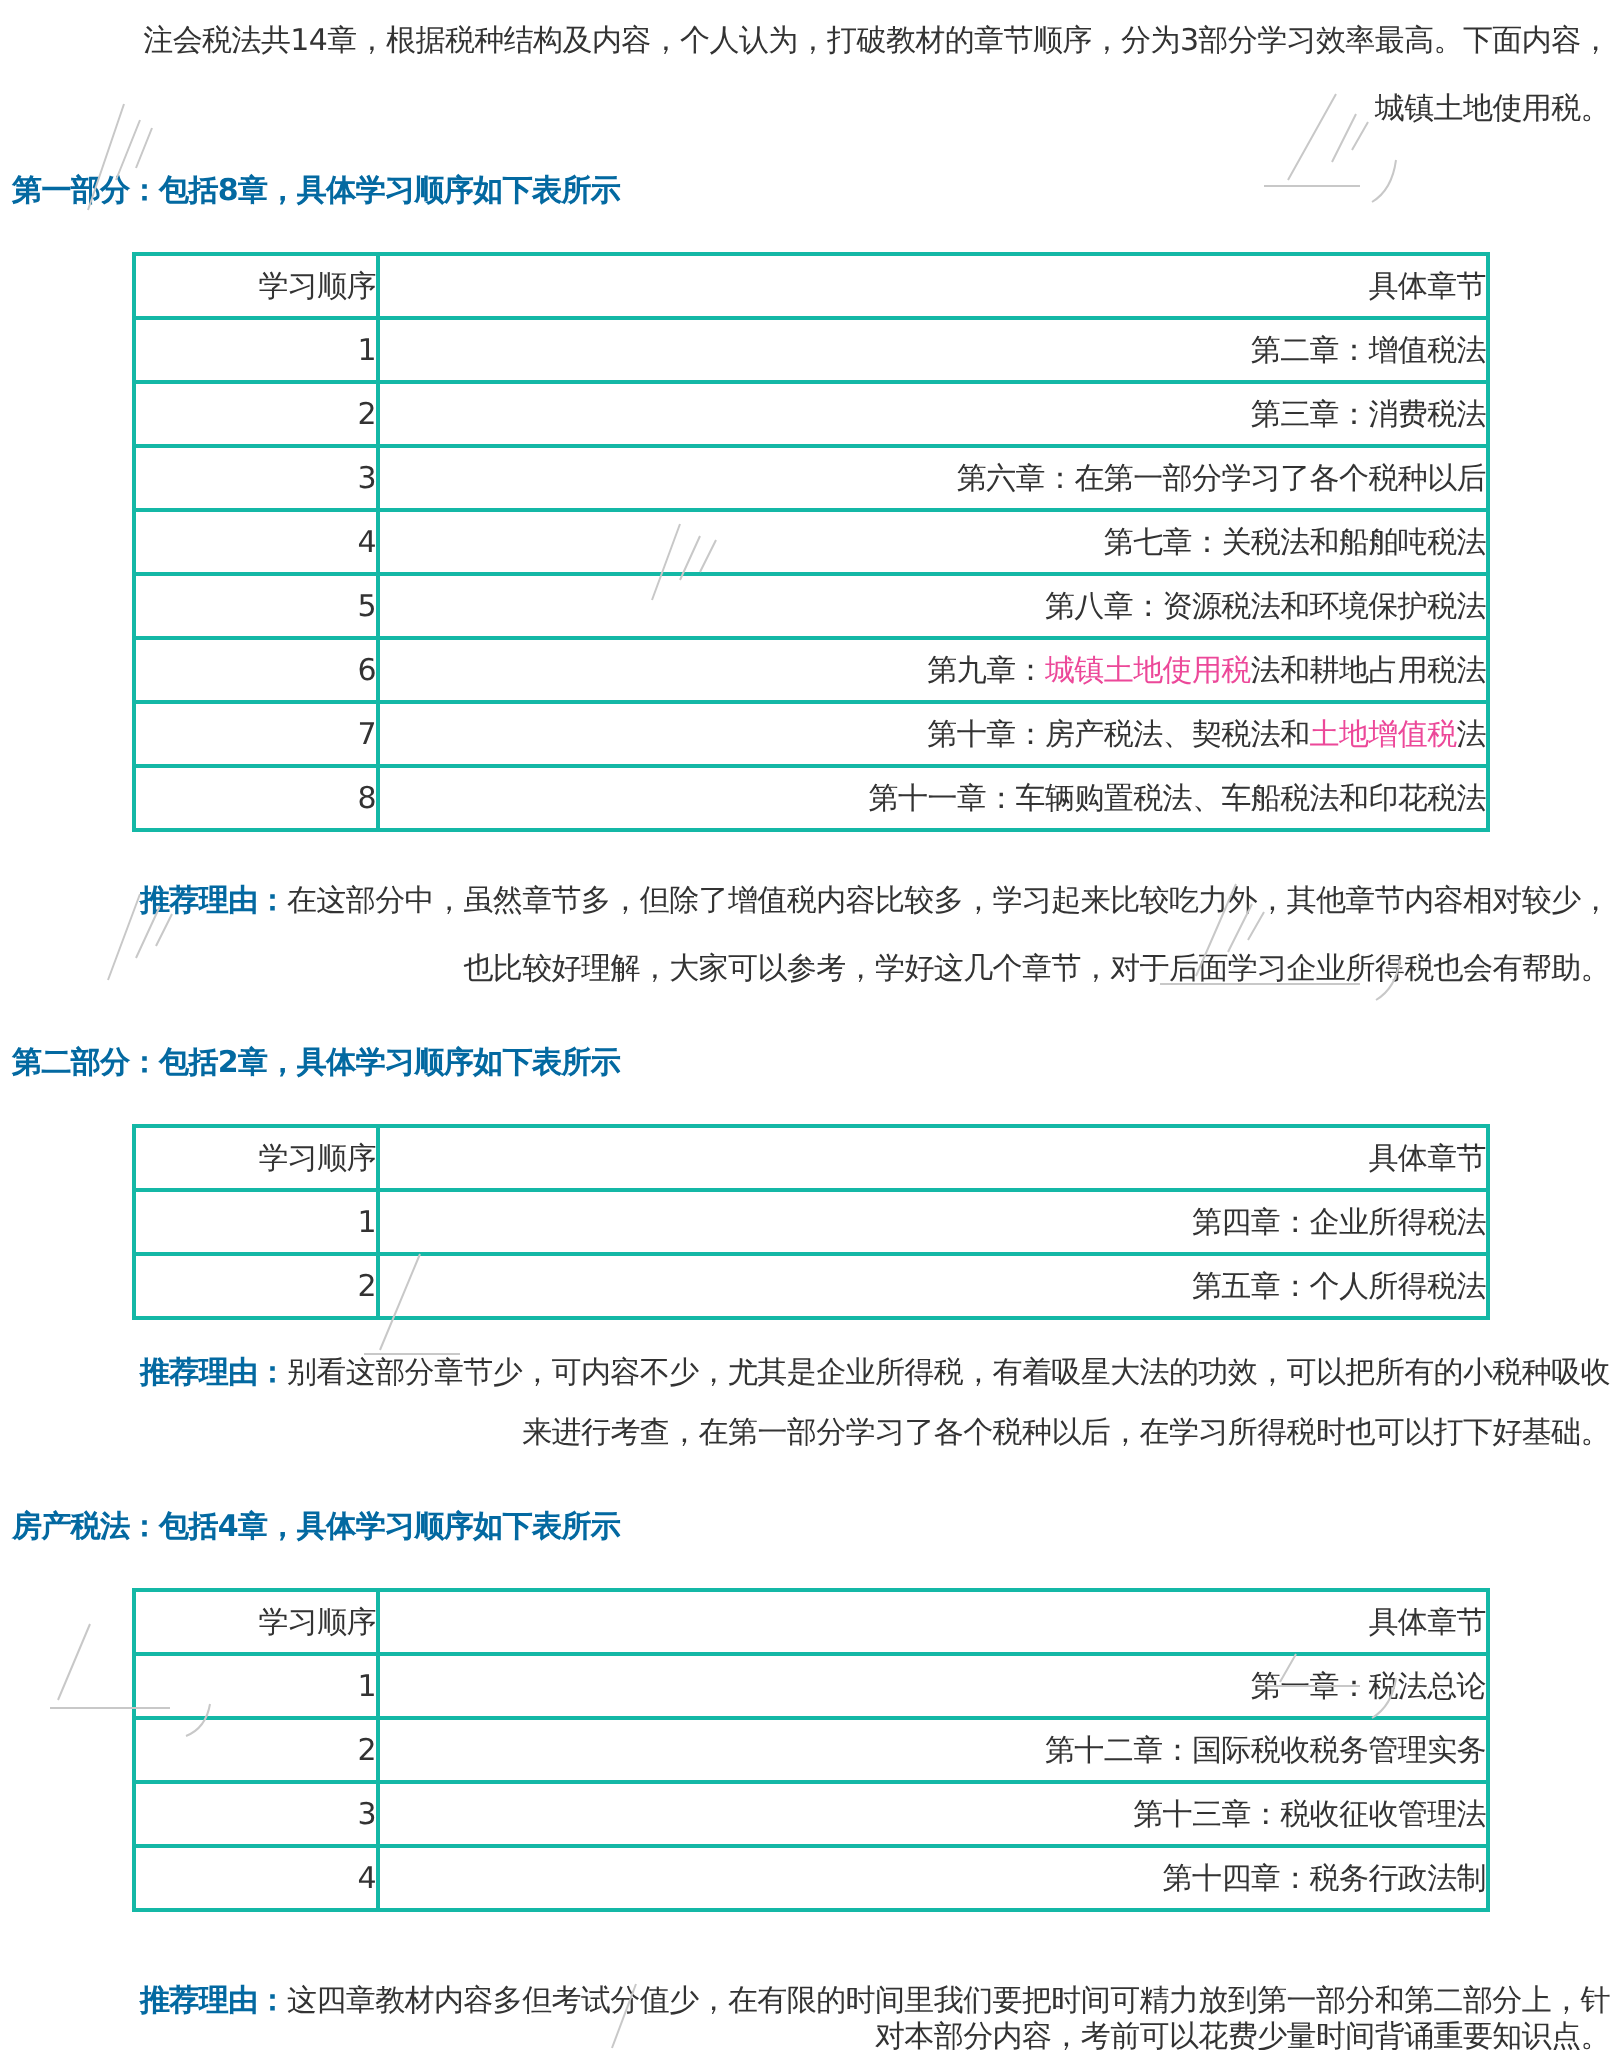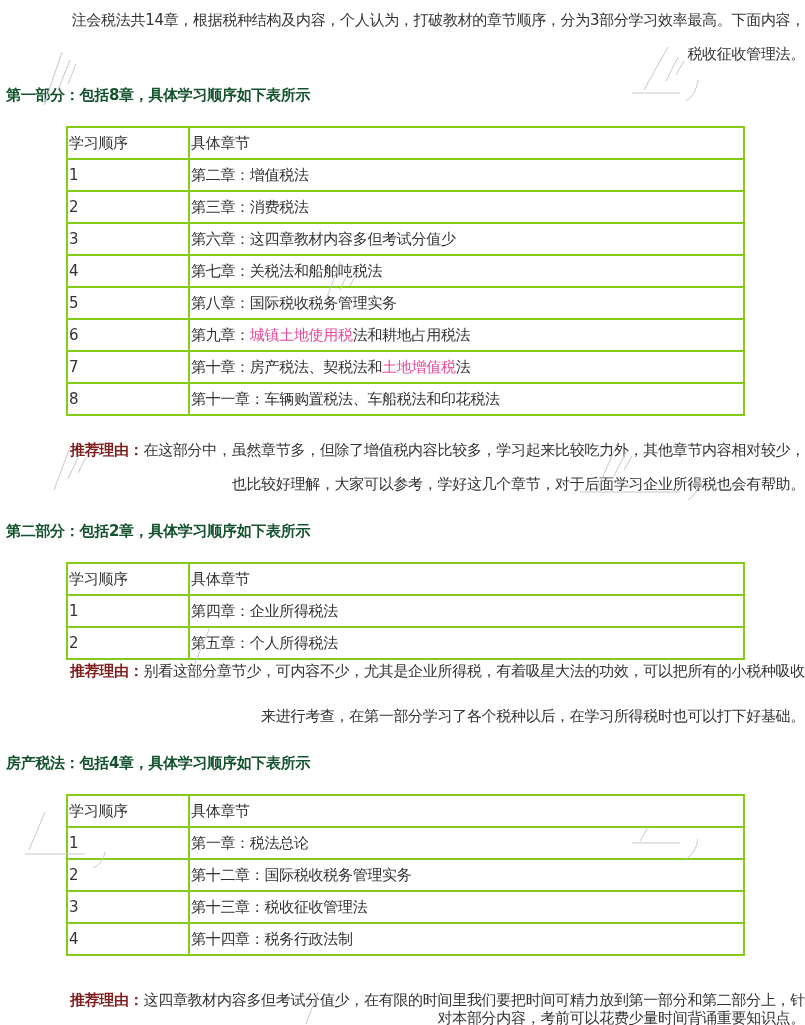--- a/index.html
+++ b/index.html
@@ -9,70 +9,71 @@
     color: #333333; font-size: 15px;
   }
   .para {
     position: absolute; left: 6px; width: 799px;
     line-height: 34px; margin: 0; font-size: 15px; color: #333;
     letter-spacing: -0.3px;
     text-align: right;
   }
   .heading {
     position: absolute; left: 6px; font-weight: bold; font-size: 15px;
-    color: #14532d; line-height: 22px; letter-spacing: -0.3px;
+    color: #0369a1; line-height: 22px; letter-spacing: -0.3px;
   }
-  .reason-label { color: #7f1d1d; font-weight: bold; }
+  .reason-label { color: #0369a1; font-weight: bold; }
   .link { color: #ec4899; }
   table.chapters {
     position: absolute; left: 66px; width: 679px;
     border-collapse: collapse; table-layout: fixed;
   }
   table.chapters td {
-    border: 2px solid #84cc16; height: 30px; padding: 0 0 0 1px;
+    border: 2px solid #14b8a6; height: 30px; padding: 0 0 0 1px;
     font-size: 15px; color: #333; white-space: nowrap;
     letter-spacing: -0.3px;
+    text-align: right;
   }
   table.chapters td.c1 { width: 119px; }
   .wm {
     position: absolute; pointer-events: none;
   }
 </style>
 </head>
 <body>
 
 <p class="para" style="top:3px;">注会税法共14章，根据税种结构及内容，个人认为，打破教材的章节顺序，分为3部分学习效率最高。下面内容，</p>
-<p class="para" style="top:37px;">税收征收管理法。</p>
+<p class="para" style="top:37px;">城镇土地使用税。</p>
 
 <div class="heading" style="top:84px;">第一部分：包括8章，具体学习顺序如下表所示</div>
 <table class="chapters" style="top:126px;">
   <tbody>
       <tr>
     <td class="c1">学习顺序</td>
     <td>具体章节</td>
   </tr>
   <tr>
     <td class="c1">1</td>
     <td>第二章：增值税法</td>
   </tr>
   <tr>
     <td class="c1">2</td>
     <td>第三章：消费税法</td>
   </tr>
   <tr>
     <td class="c1">3</td>
-    <td>第六章：这四章教材内容多但考试分值少</td>
+    <td>第六章：在第一部分学习了各个税种以后</td>
   </tr>
   <tr>
     <td class="c1">4</td>
     <td>第七章：关税法和船舶吨税法</td>
   </tr>
   <tr>
     <td class="c1">5</td>
-    <td>第八章：国际税收税务管理实务</td>
+    <td>第八章：资源税法和环境保护税法</td>
   </tr>
   <tr>
     <td class="c1">6</td>
     <td><span>第九章：</span><span class="link">城镇土地使用税</span><span>法和耕地占用税法</span></td>
   </tr>
   <tr>
     <td class="c1">7</td>
     <td><span>第十章：房产税法、契税法和</span><span class="link">土地增值税</span><span>法</span></td>
   </tr>
   <tr>
@@ -94,21 +95,21 @@
   <tr>
     <td class="c1">1</td>
     <td>第四章：企业所得税法</td>
   </tr>
   <tr>
     <td class="c1">2</td>
     <td>第五章：个人所得税法</td>
   </tr>
 </tbody>
   </table>
-<p class="para" style="top:654px;"><span class="reason-label">推荐理由：</span><span>别看这部分章节少，可内容不少，尤其是企业所得税，有着吸星大法的功效，可以把所有的小税种吸收</span></p>
+<p class="para" style="top:669px;"><span class="reason-label">推荐理由：</span><span>别看这部分章节少，可内容不少，尤其是企业所得税，有着吸星大法的功效，可以把所有的小税种吸收</span></p>
 <p class="para" style="top:699px;">来进行考查，在第一部分学习了各个税种以后，在学习所得税时也可以打下好基础。</p>
 
 <div class="heading" style="top:752px;">房产税法：包括4章，具体学习顺序如下表所示</div>
 <table class="chapters" style="top:794px;">
   <tbody>
       <tr>
     <td class="c1">学习顺序</td>
     <td>具体章节</td>
   </tr>
   <tr>

